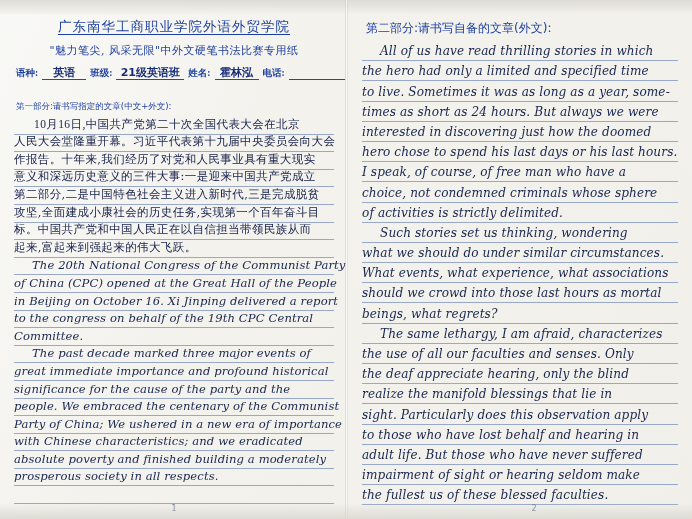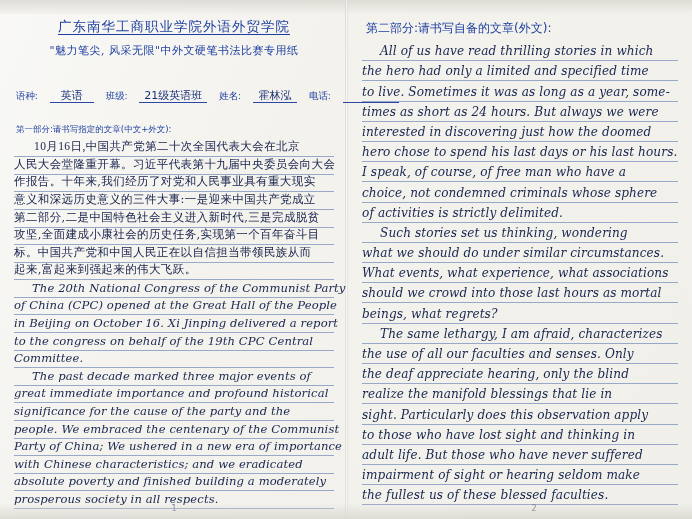--- a/index.html
+++ b/index.html
@@ -53,38 +53,39 @@
     text-align:center;
     font-size:11px;
     color:#1d3fa0;
     margin-top:7px;
     letter-spacing:.5px;
     font-family:"DejaVu Serif",serif;
   }
   .meta-row{
     display:flex;
     align-items:flex-end;
-    gap:12px;
+    gap:4px;
     font-size:9.5px;
     color:#1d3fa0;
     margin-top:9px;
     padding-left:2px;
+    font-weight:bold;
   }
   .meta-label{white-space:nowrap;}
   .meta-val{
     font-family:"DejaVu Sans",sans-serif;
     color:#1a2f78;
     border-bottom:1px solid #2b46a3;
     min-width:38px;
     text-align:center;
     font-size:11px;
     line-height:1.05;
     padding:0 3px;
   }
-  .meta-val.wide{min-width:62px;margin-top:23px;}
+  .meta-val.wide{min-width:62px;}
   .meta-val.blank{min-width:50px;border-bottom:1px solid #2b46a3;}
 
   .section-label{
     font-size:8.5px;
     color:#1d3fa0;
     margin-top:21px;
     padding-left:2px;
     font-family:"DejaVu Sans",sans-serif;
   }
   .section-label-right{
@@ -298,21 +299,21 @@
         <div class="line en">
           <span>the deaf appreciate hearing, only the blind</span>
         </div>
         <div class="line en">
           <span>realize the manifold blessings that lie in</span>
         </div>
         <div class="line en">
           <span>sight. Particularly does this observation apply</span>
         </div>
         <div class="line en">
-          <span>to those who have lost sight and thinking in</span>
+          <span>to those who have lost behalf and hearing in</span>
         </div>
         <div class="line en">
           <span>adult life. But those who have never suffered</span>
         </div>
         <div class="line en">
           <span>impairment of sight or hearing seldom make</span>
         </div>
         <div class="line en">
           <span>the fullest us of these blessed faculties.</span>
         </div>

